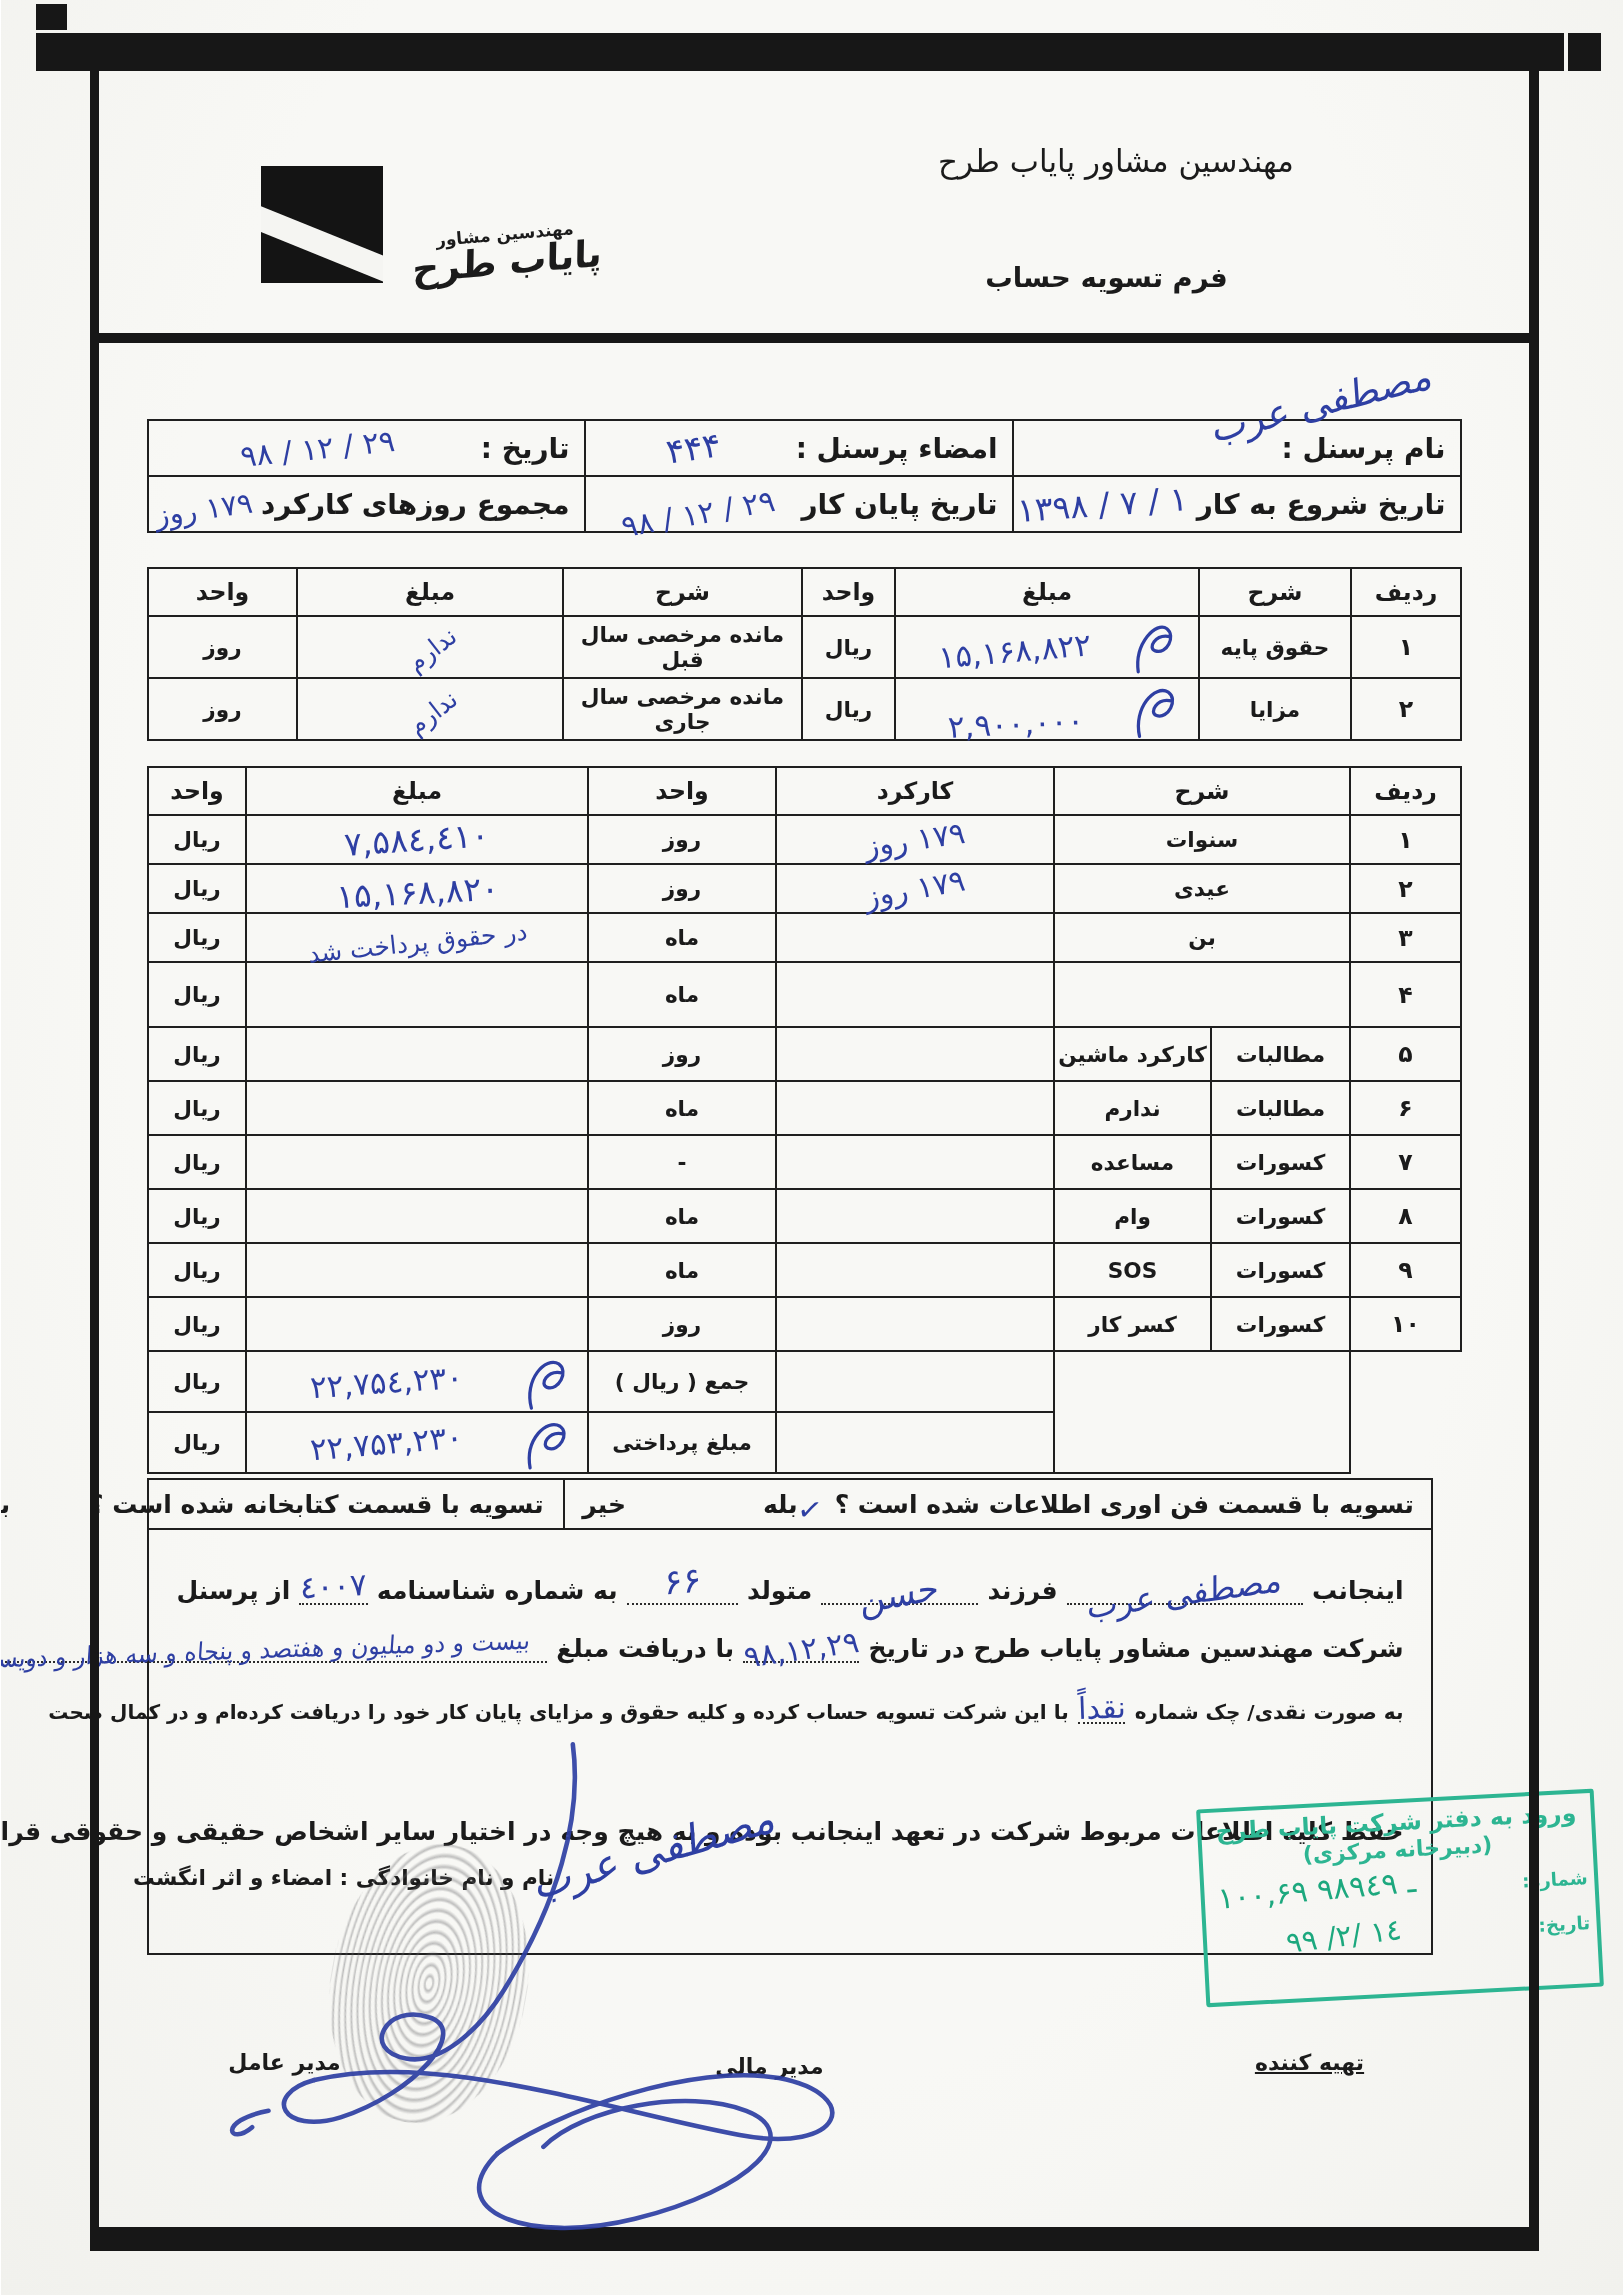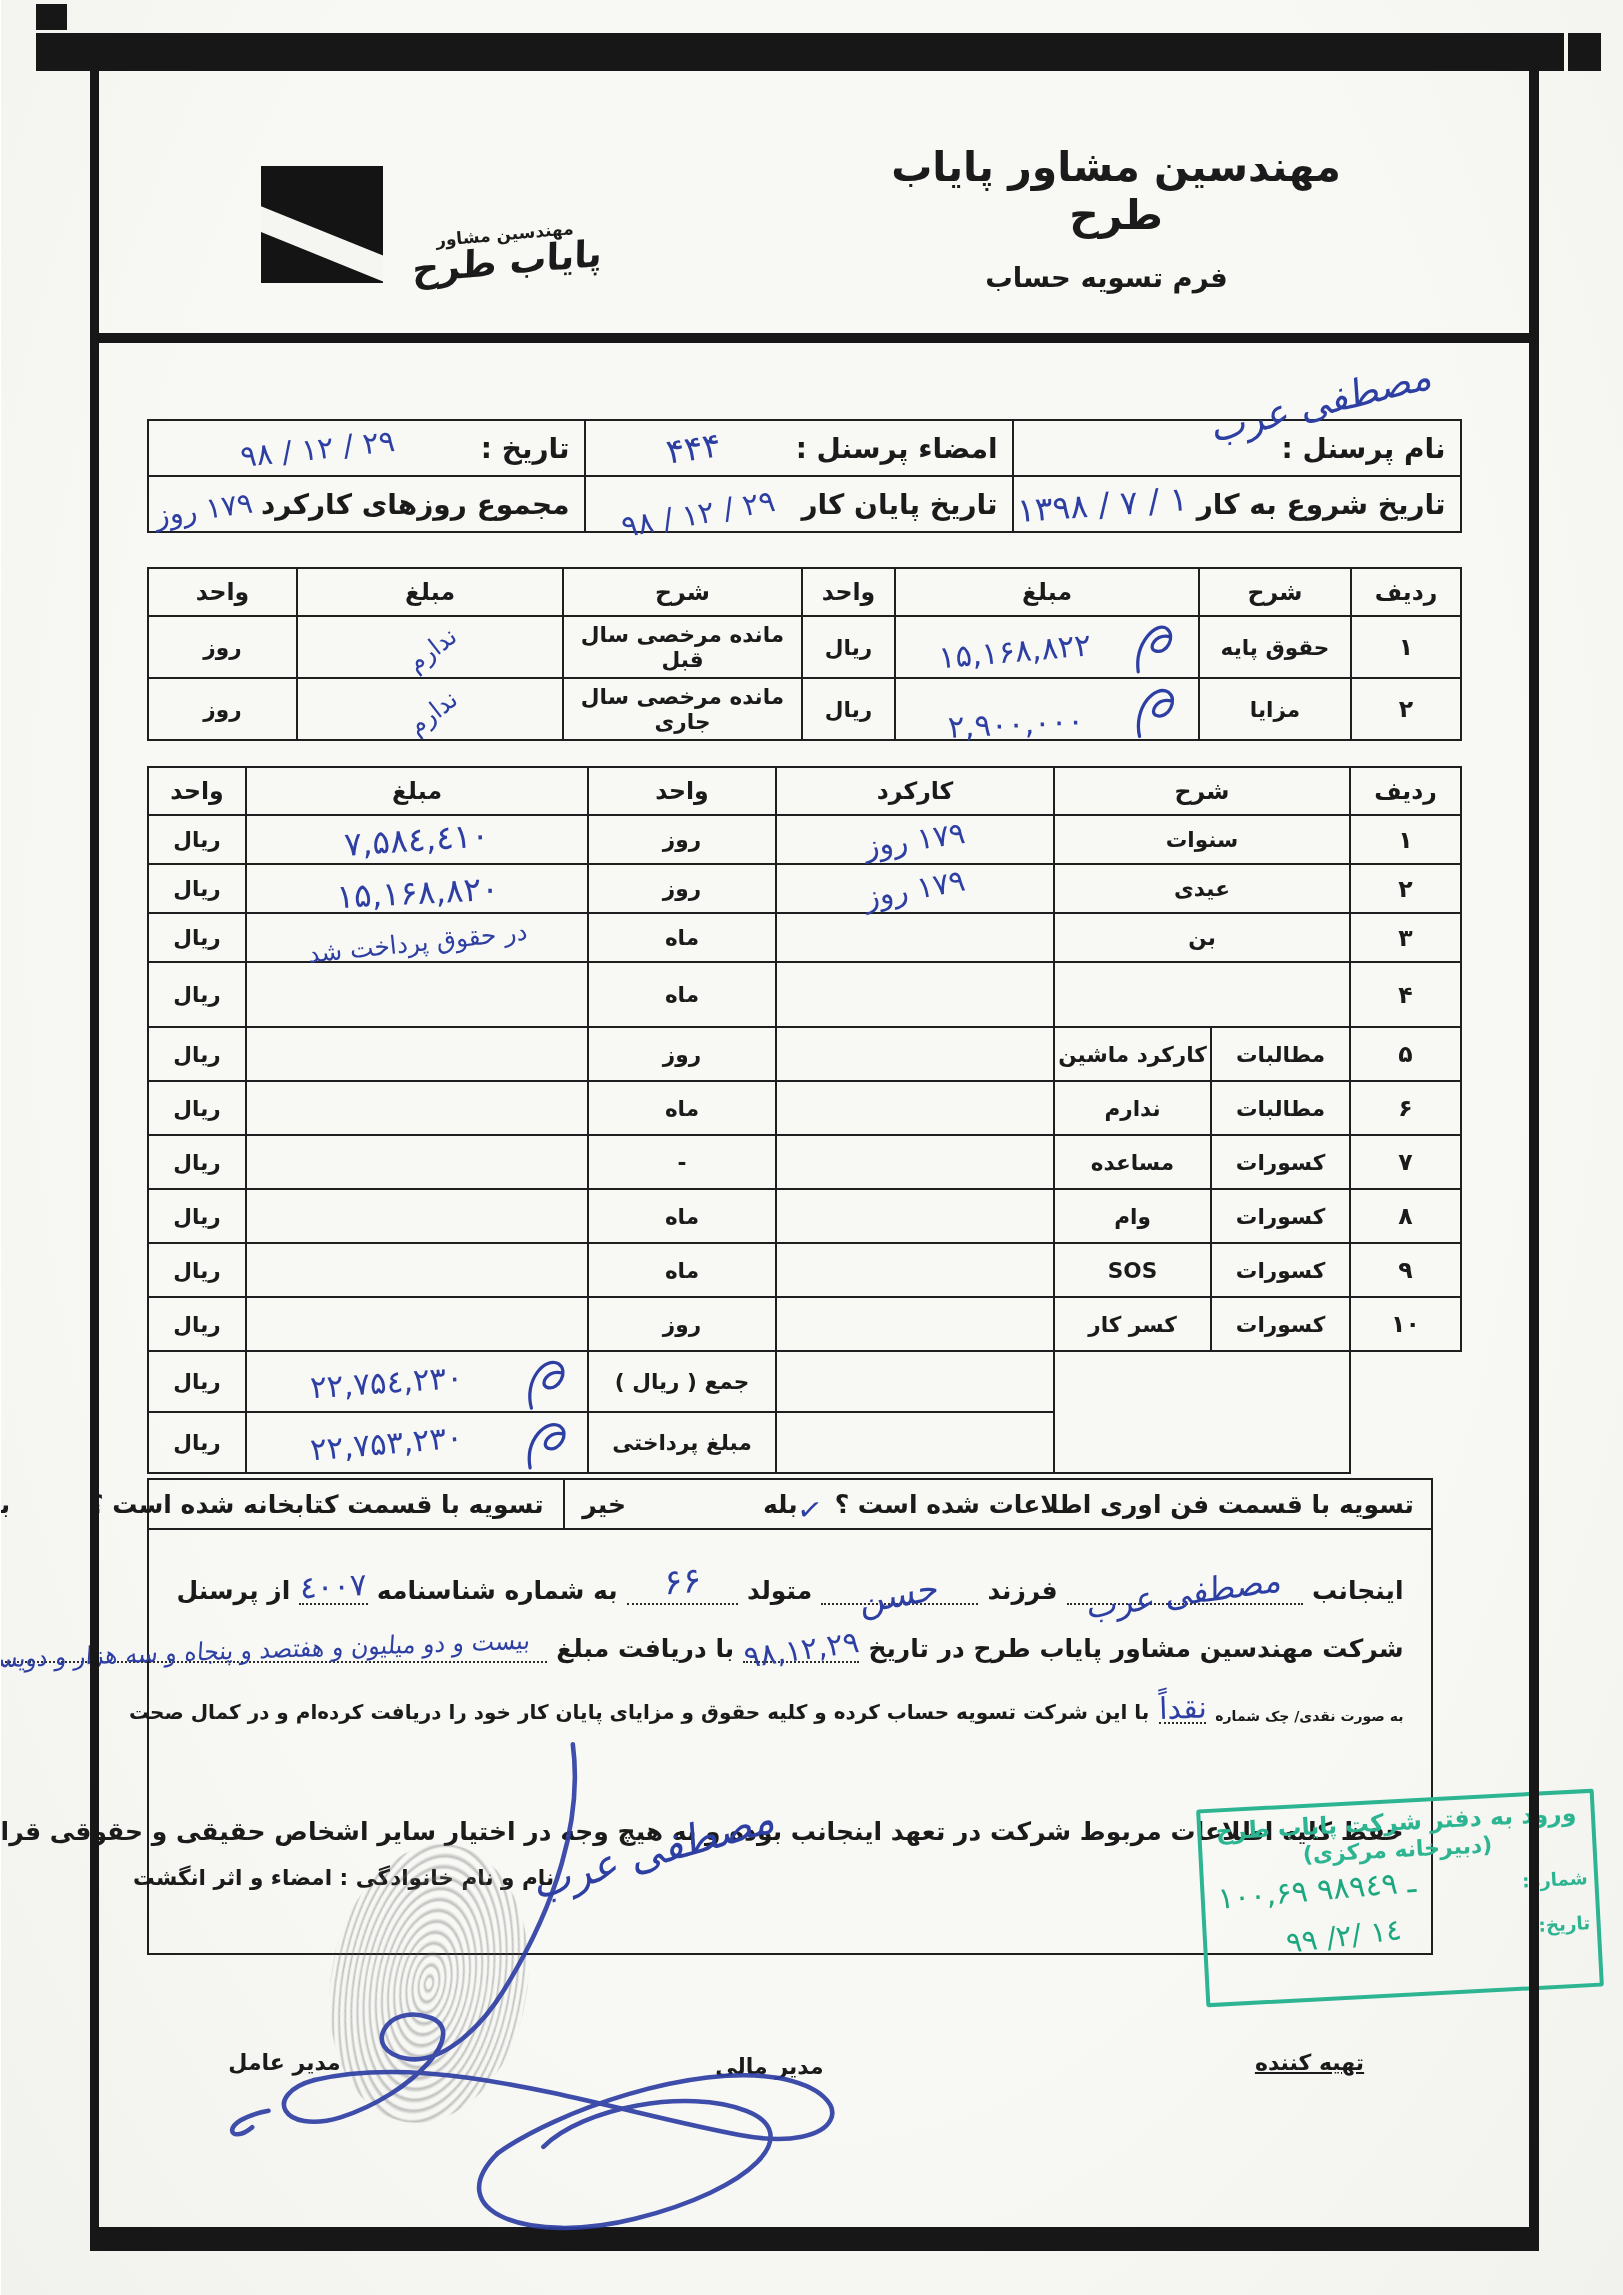--- a/index.html
+++ b/index.html
@@ -34,21 +34,21 @@
 <body>
 
 <div class="bk" style="left:36px;top:3.9px;width:31px;height:26px;"></div>
 <div class="bk" style="left:36px;top:33px;width:1528px;height:38px;"></div>
 <div class="bk" style="left:1568px;top:33px;width:33px;height:38px;"></div>
 <div class="bk" style="left:90px;top:33px;width:9.2px;height:2218px;"></div>
 <div class="bk" style="left:1529px;top:33px;width:9.8px;height:2218px;"></div>
 <div class="bk" style="left:90px;top:2227px;width:1449px;height:23.6px;"></div>
 <div class="bk" style="left:99px;top:333px;width:1430px;height:9.8px;"></div>
 
-<div class="abs" style="left:838px;top:143px;width:556px;text-align:center;font-size:41px;font-weight:bold;">مهندسین مشاور پایاب طرح</div>
+<div class="abs" style="left:838px;top:143px;width:556px;text-align:center;font-size:31px;font-weight:normal;">مهندسین مشاور پایاب طرح</div>
 <div class="abs" style="left:943px;top:261px;width:327px;text-align:center;font-size:27.5px;font-weight:bold;">فرم تسویه حساب</div>
 
 <div class="abs" style="left:261px;top:166px;width:367px;height:131px;">
   <div style="position:absolute;left:0;top:0;width:122px;height:117px;background:#141414;overflow:hidden;">
     <div style="position:absolute;left:-25px;bottom:25px;width:183px;height:23.6px;background:#f5f5f2;transform:rotate(22deg);"></div>
   </div>
   <div style="position:absolute;left:131px;top:58px;width:229px;text-align:center;transform:rotate(-5deg);">
     <div style="font-size:17px;font-weight:bold;letter-spacing:-0.7px;">مهندسین مشاور</div>
     <div style="font-size:37px;font-weight:bold;margin-top:-3.9px;transform:skewX(-6deg);">پایاب طرح</div>
   </div>
@@ -345,21 +345,21 @@
       <span class="hand fillh num" style="font-size:30px;transform:rotate(-8deg) translateY(3.9px);">۹۸,۱۲,۲۹</span>
       </span>
     <span class="ptext">با دریافت مبلغ</span>
     <span class="fill" style="flex:1;">
       <span class="hand fillh" style="font-size:25px;transform:rotate(-2deg) skewX(-6deg) scaleX(.95) translateY(2.6px);">بیست و دو میلیون و هفتصد و پنجاه و سه هزار و دویست و سی</span>
       </span>
     <span class="ptext">ریال</span>
   </div>
 
   <div class="pline" style="top:162px;">
-    <span class="ptext" style="font-size:14px;">به صورت نقدی/ چک شماره</span>
+    <span class="ptext" style="font-size:20px;">به صورت نقدی/ چک شماره</span>
     <span class="fill" style="width:196px;">
       <span class="hand fillh" style="font-size:30px;letter-spacing:6.5px;transform:rotate(-2deg) translateY(1.3px);">نقداً</span>
       </span>
     <span class="ptext" style="font-size:20px;">با این شرکت تسویه حساب کرده و کلیه حقوق و مزایای پایان کار خود را دریافت کرده‌ام و در کمال صحت</span>
   </div>
 
 
   <div class="pline" style="top:287px;">
     <span class="ptext">حفظ کلیه اطلاعات مربوط شرکت در تعهد اینجانب بوده و به هیچ وجه در اختیار سایر اشخاص حقیقی و حقوقی قرار نخواهم داد.</span>
   </div>

